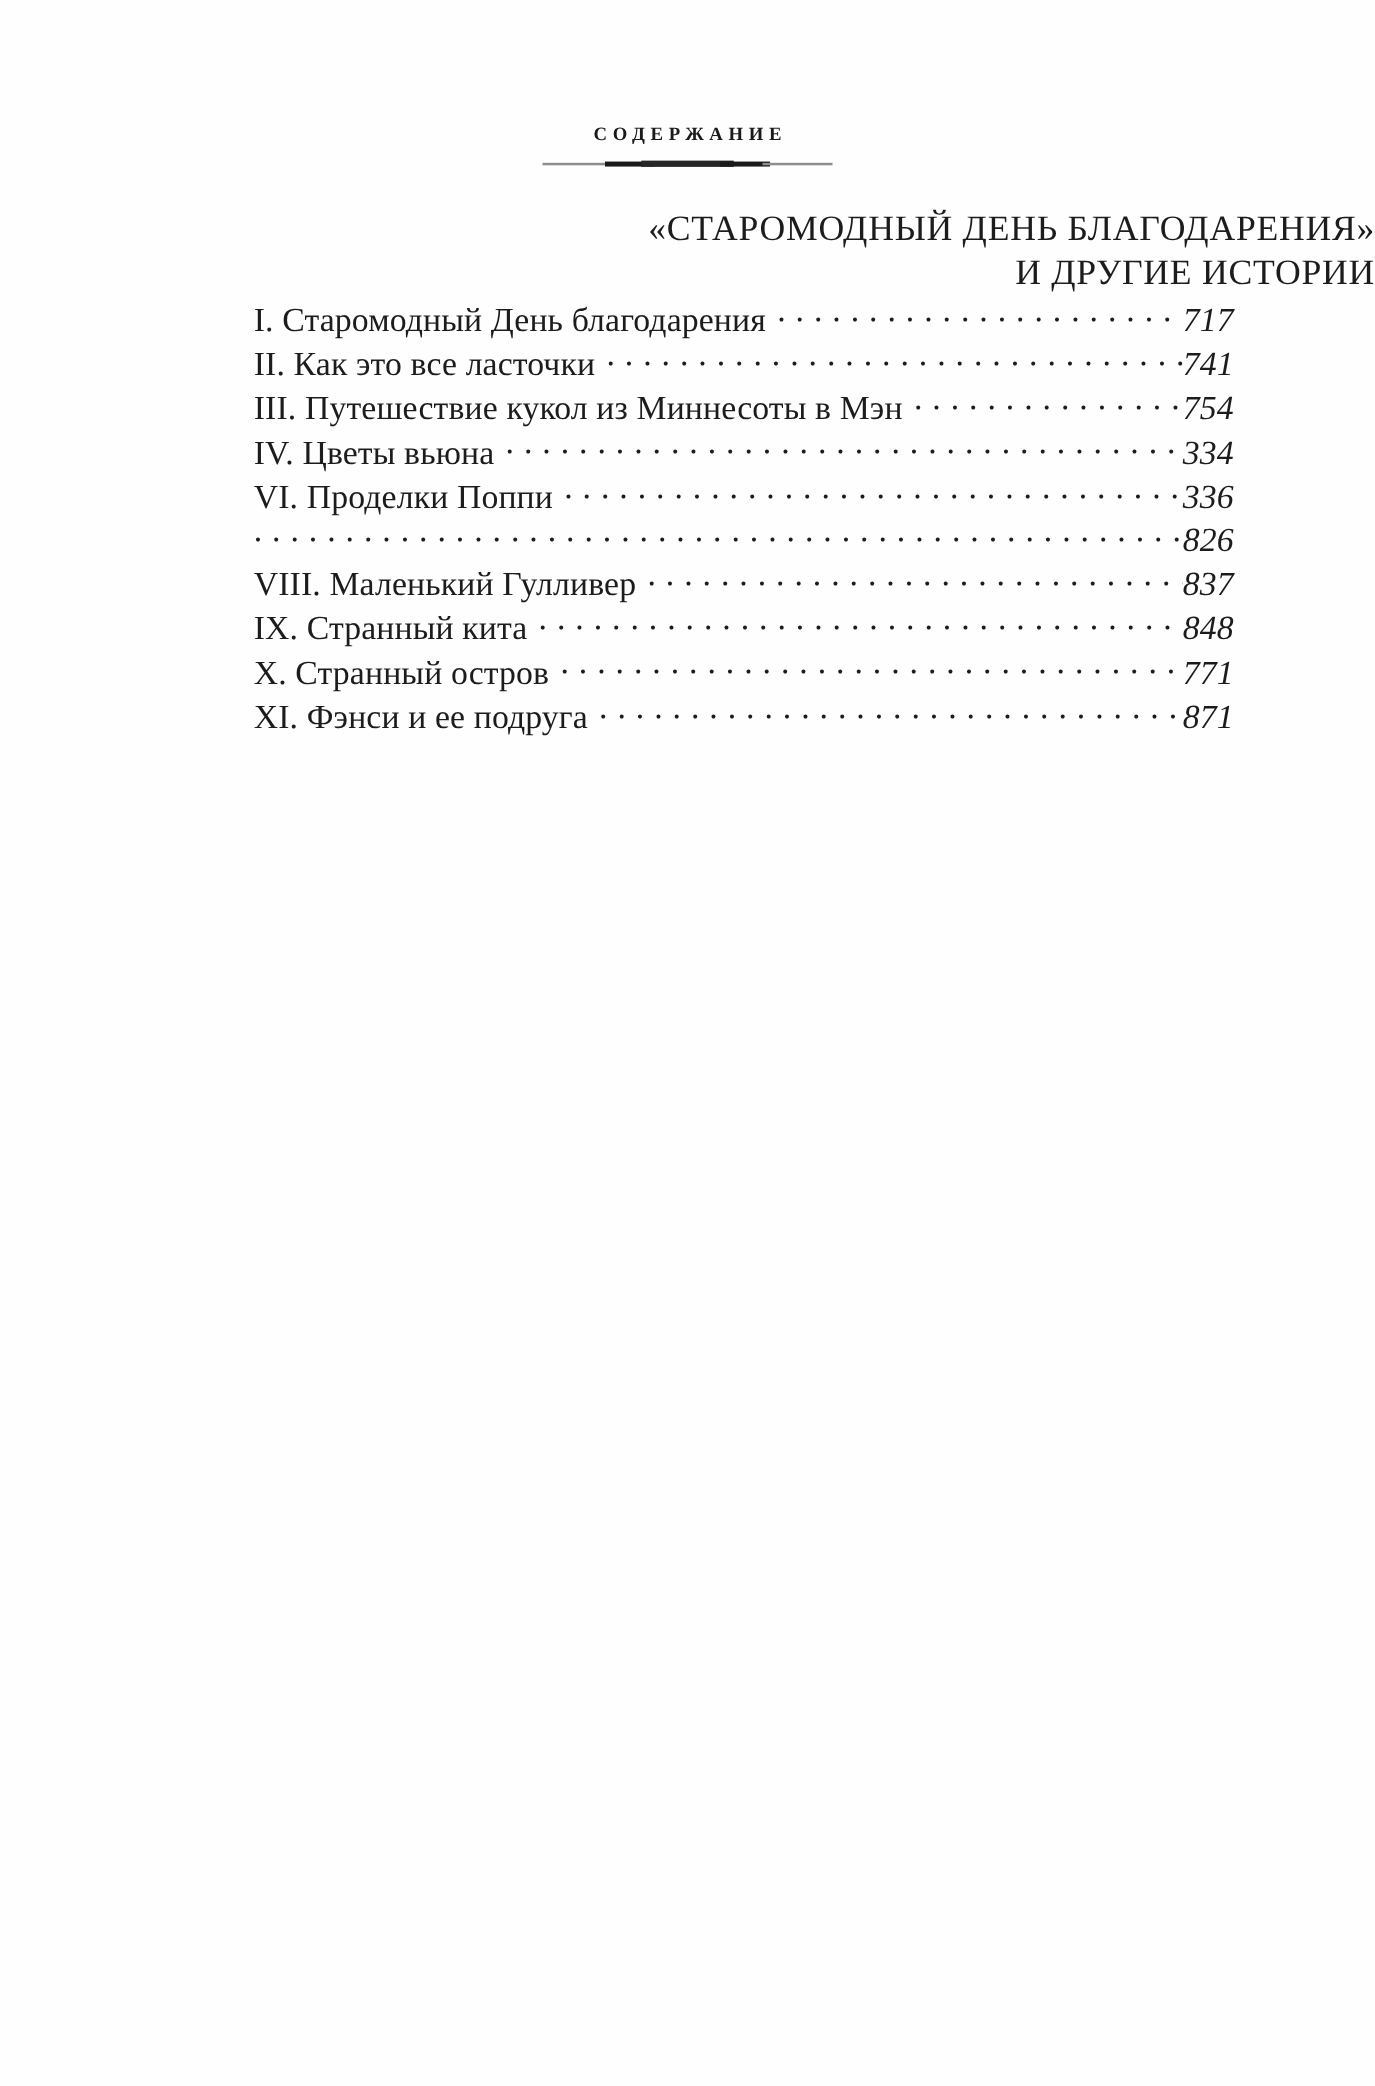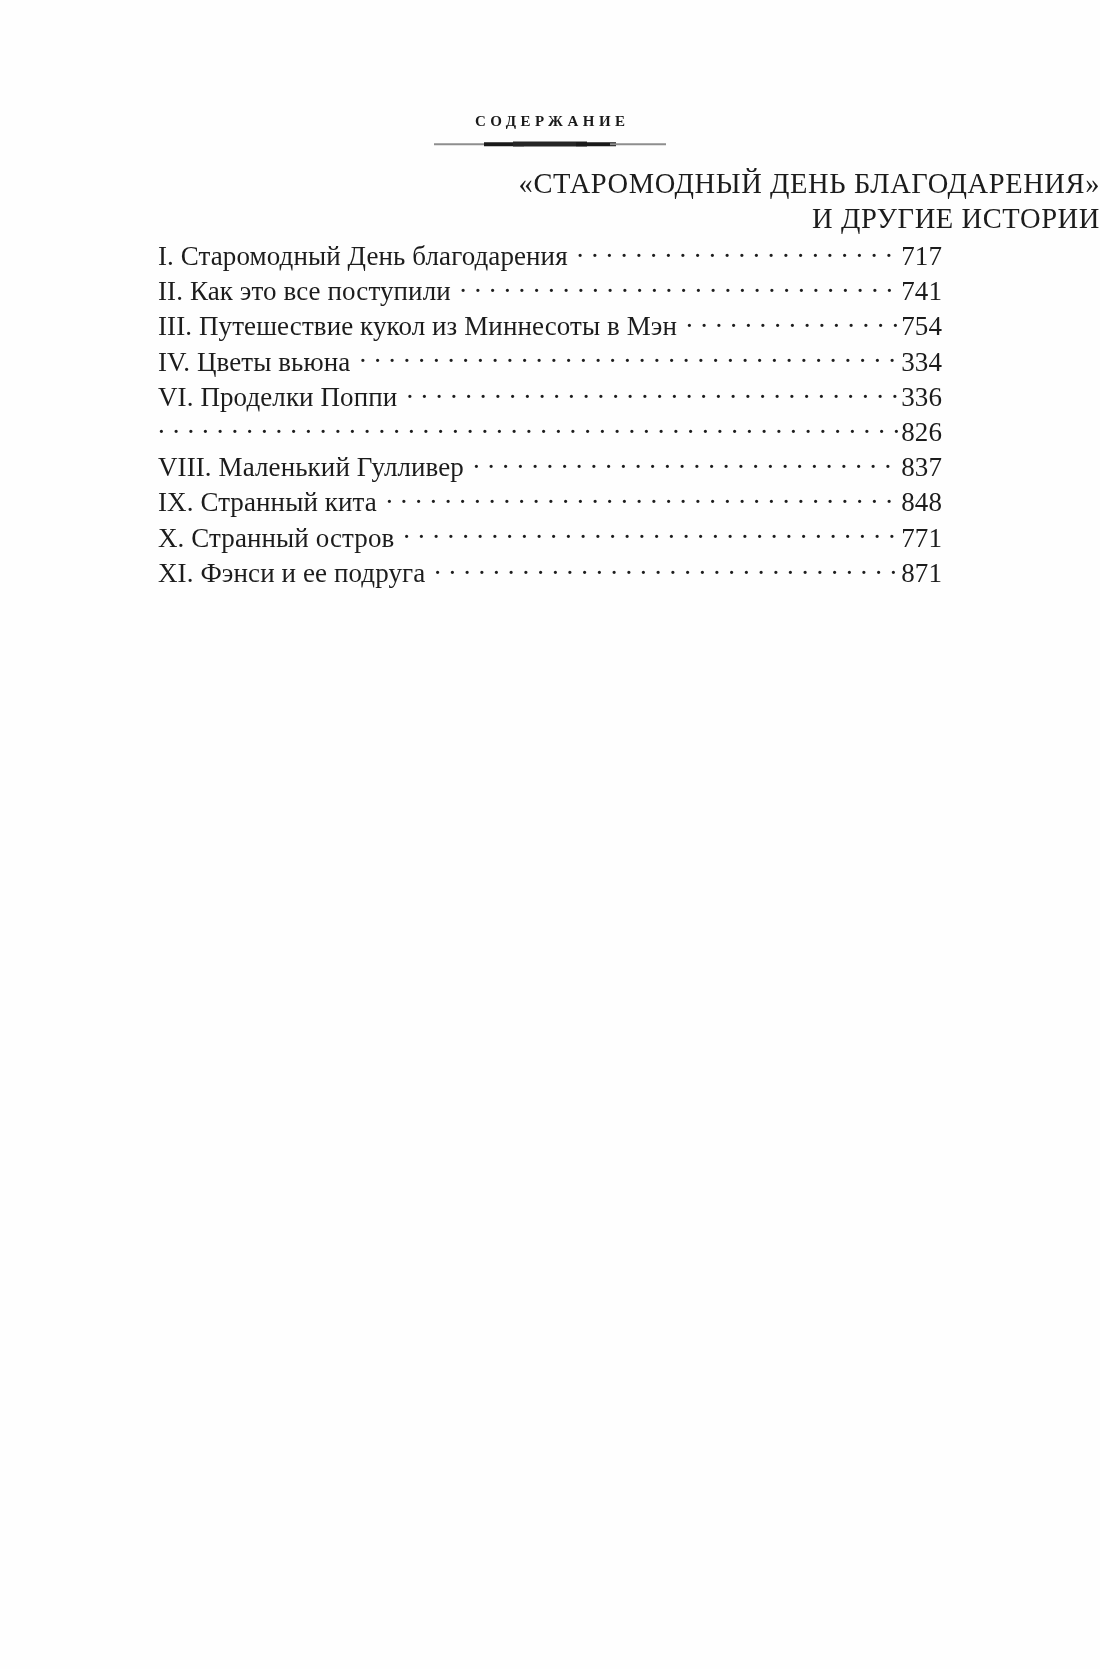--- a/index.html
+++ b/index.html
@@ -20,21 +20,21 @@
     position: relative;
     width: 1100px;
     height: 1669px;
     background: #fefefe;
     overflow: hidden;
   }
 
   
   .running-head-block {
     position: absolute;
-    top: 113px;
+    top: 100px;
     left: 0;
     width: 1100px;
     text-align: center;
   }
 
   .running-head {
     font-family: "Liberation Serif", "DejaVu Serif", serif;
     font-size: 15px;
     font-weight: 700;
     letter-spacing: 4.5px;
@@ -116,20 +116,21 @@
   }
 
   .toc-entry {
     display: flex;
     align-items: baseline;
     width: 100%;
     font-size: 27px;
     line-height: 34.2px;
     color: #1c1c1c;
     white-space: nowrap;
+    margin-left: 45px;
   }
 
   .entry-title {
     flex: 0 0 auto;
     padding-right: 9px;
     letter-spacing: 0.1px;
   }
 
   .leader {
     flex: 1 1 auto;
@@ -147,20 +148,21 @@
     font-size: 27px;
     letter-spacing: 0.6px;
     color: #1c1c1c;
   }
 
   .entry-page {
     flex: 0 0 auto;
     text-align: right;
     letter-spacing: 0.1px;
     padding-left: 0;
+    font-style: italic;
   }
 </style>
 </head>
 <body>
 
 <div class="page">
 
   <div class="running-head-block">
     <div class="running-head">СОДЕРЖАНИЕ</div>
     <div class="head-rule">
@@ -177,21 +179,21 @@
     <span class="tline">И ДРУГИЕ ИСТОРИИ</span>
   </div>
 
   <div class="toc">
       <div class="toc-entry">
         <span class="entry-title">I. Старомодный День благодарения</span>
         <span class="leader"></span>
         <span class="entry-page">717</span>
       </div>
       <div class="toc-entry">
-        <span class="entry-title">II. Как это все поступили</span>
+        <span class="entry-title">II. Как это все ласточки</span>
         <span class="leader"></span>
         <span class="entry-page">741</span>
       </div>
       <div class="toc-entry">
         <span class="entry-title">III. Путешествие кукол из Миннесоты в Мэн</span>
         <span class="leader"></span>
         <span class="entry-page">754</span>
       </div>
       <div class="toc-entry">
         <span class="entry-title">IV. Цветы вьюна</span>

